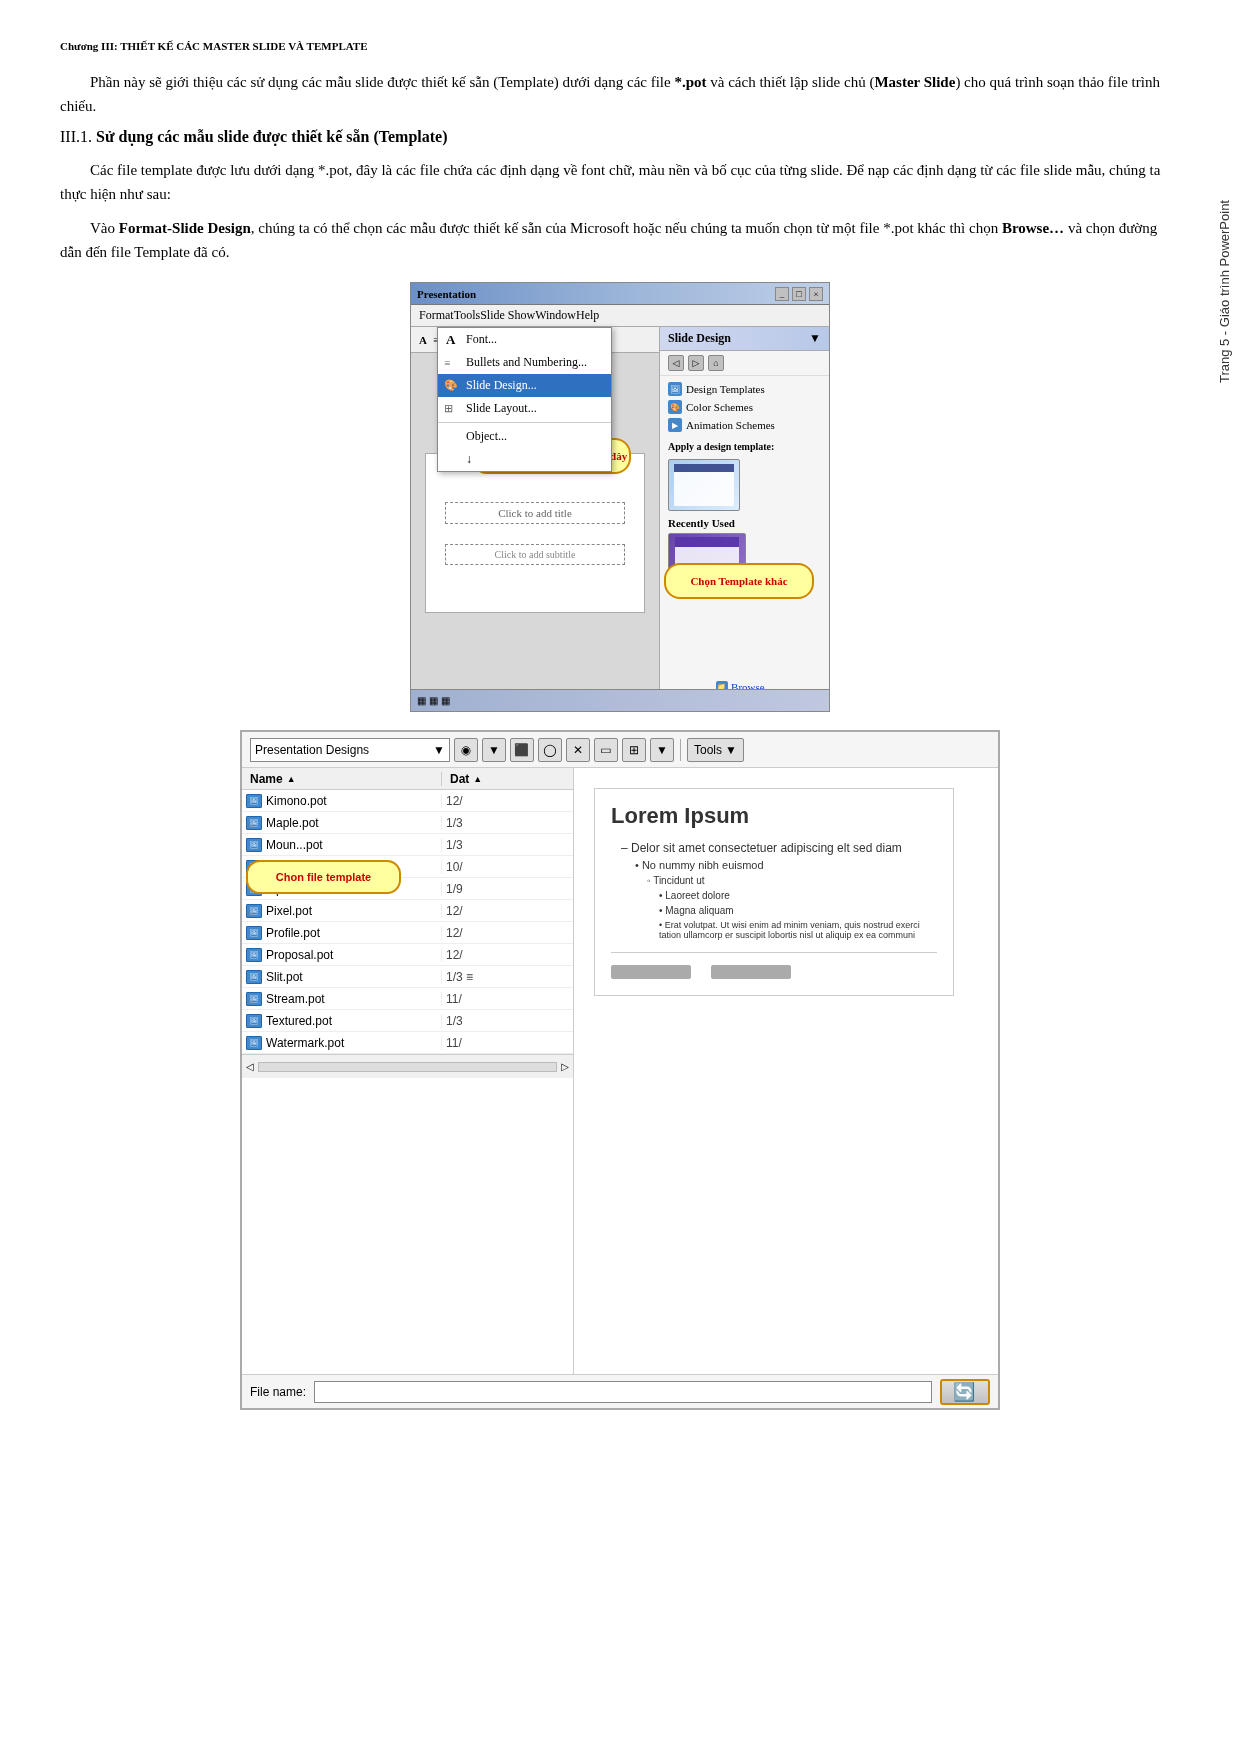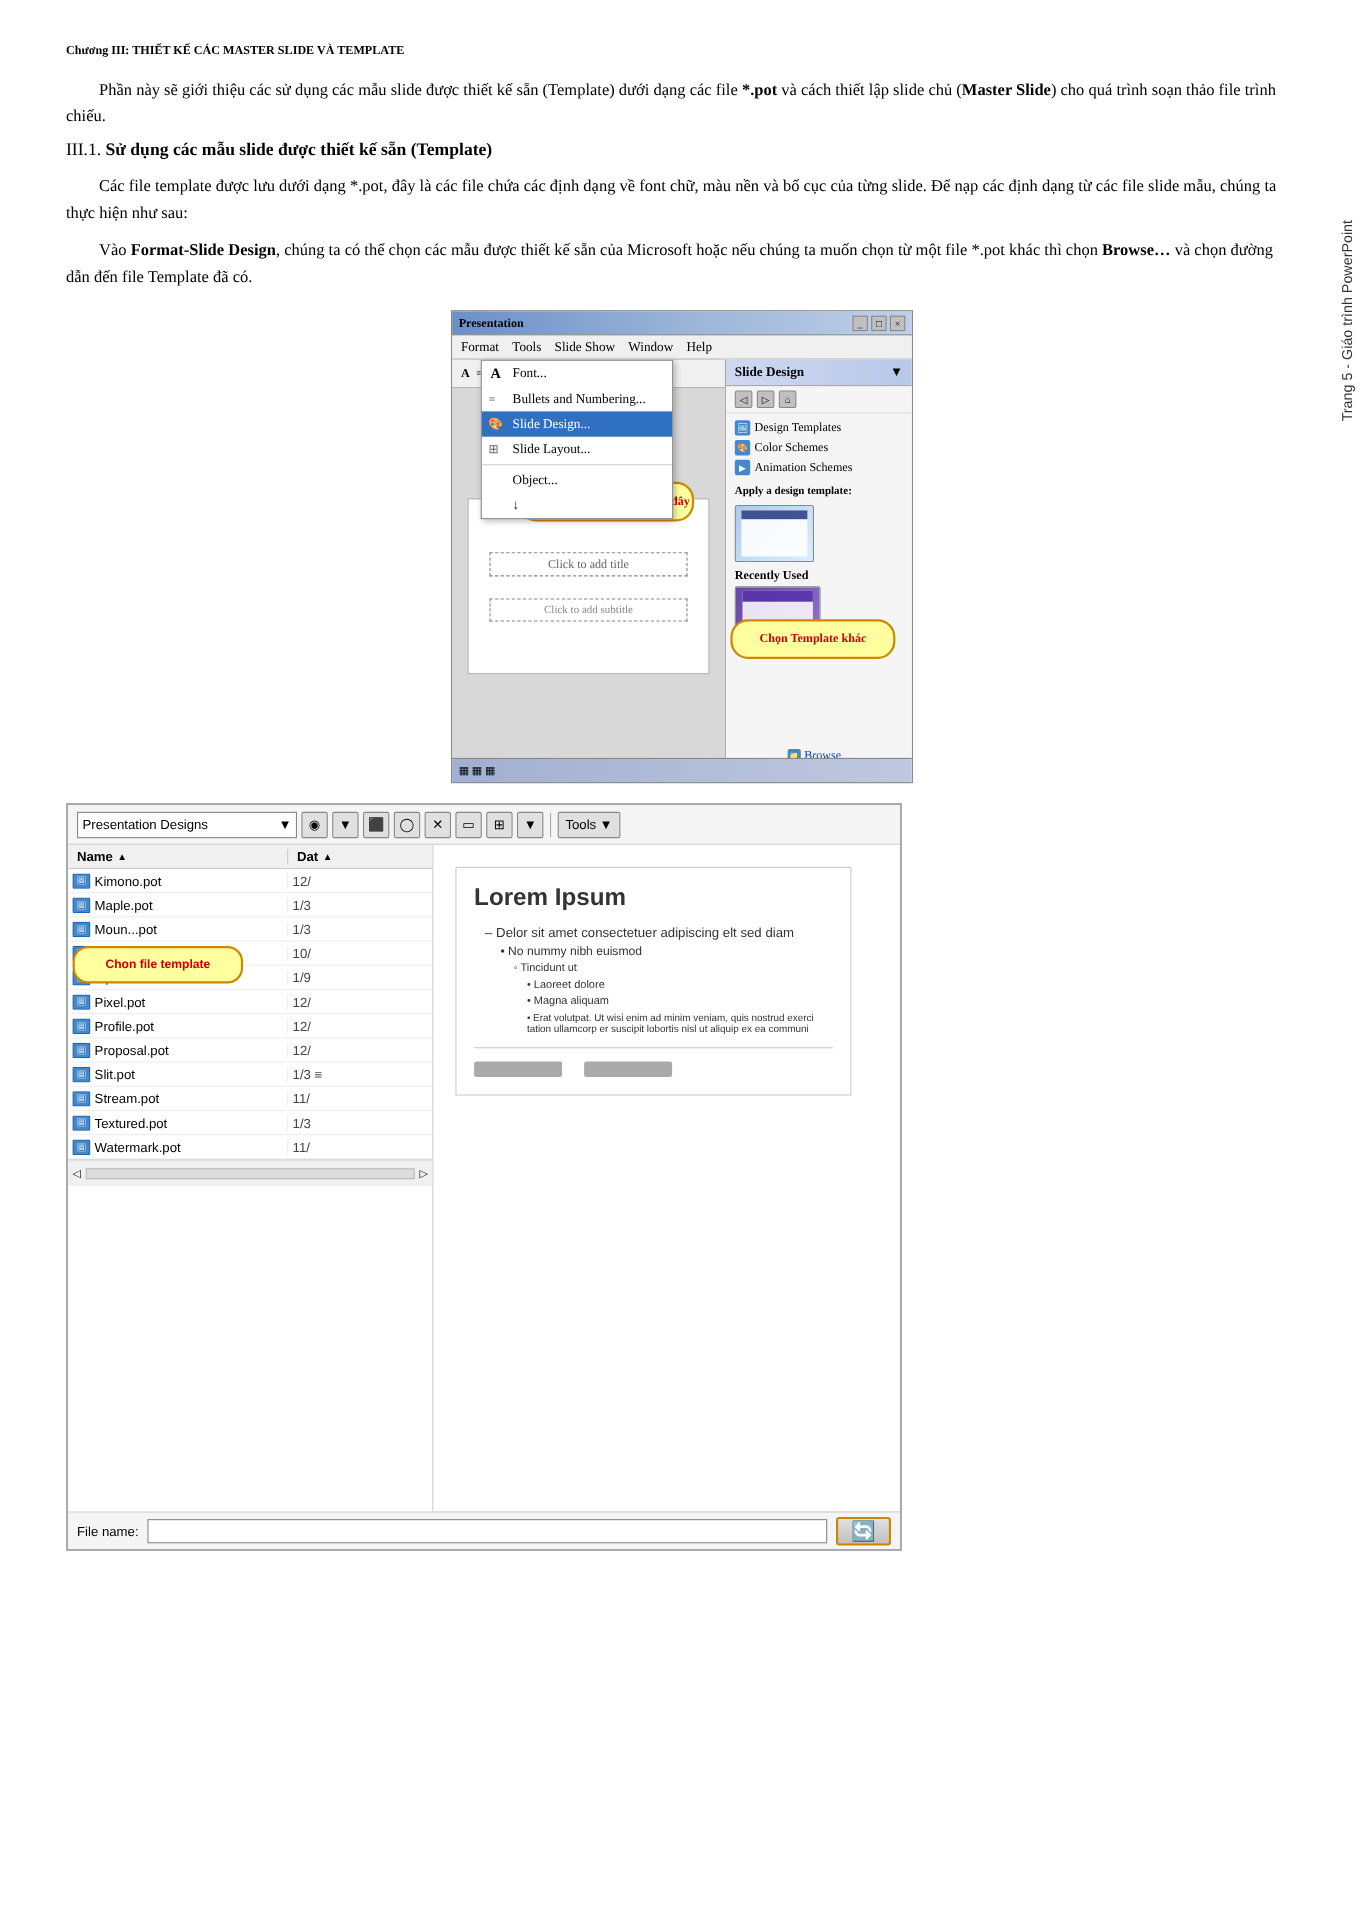--- a/index.html
+++ b/index.html
@@ -87,21 +87,20 @@
       justify-content: center;
       cursor: pointer;
     }
 
     
     .menu-bar {
       background: #f0f0f0;
       height: 22px;
       display: flex;
       align-items: center;
-      gap: 12px;
       padding: 0 8px;
       font-size: 12px;
       border-bottom: 1px solid #aaa;
     }
 
     .menu-item { cursor: pointer; }
 
     
     .toolbar-row {
       background: #f0f0f0;
@@ -394,20 +393,21 @@
       display: flex;
       align-items: center;
       font-size: 10px;
       padding: 0 6px;
       gap: 6px;
     }
 
     
     .screenshot-area-2 {
       display: flex;
+      justify-content: center;
       margin: 10px 0 0 0;
     }
 
     .screenshot-2 {
       width: 760px;
       height: 680px;
       border: 2px solid #aaa;
       background: #fff;
       display: flex;
       flex-direction: column;

